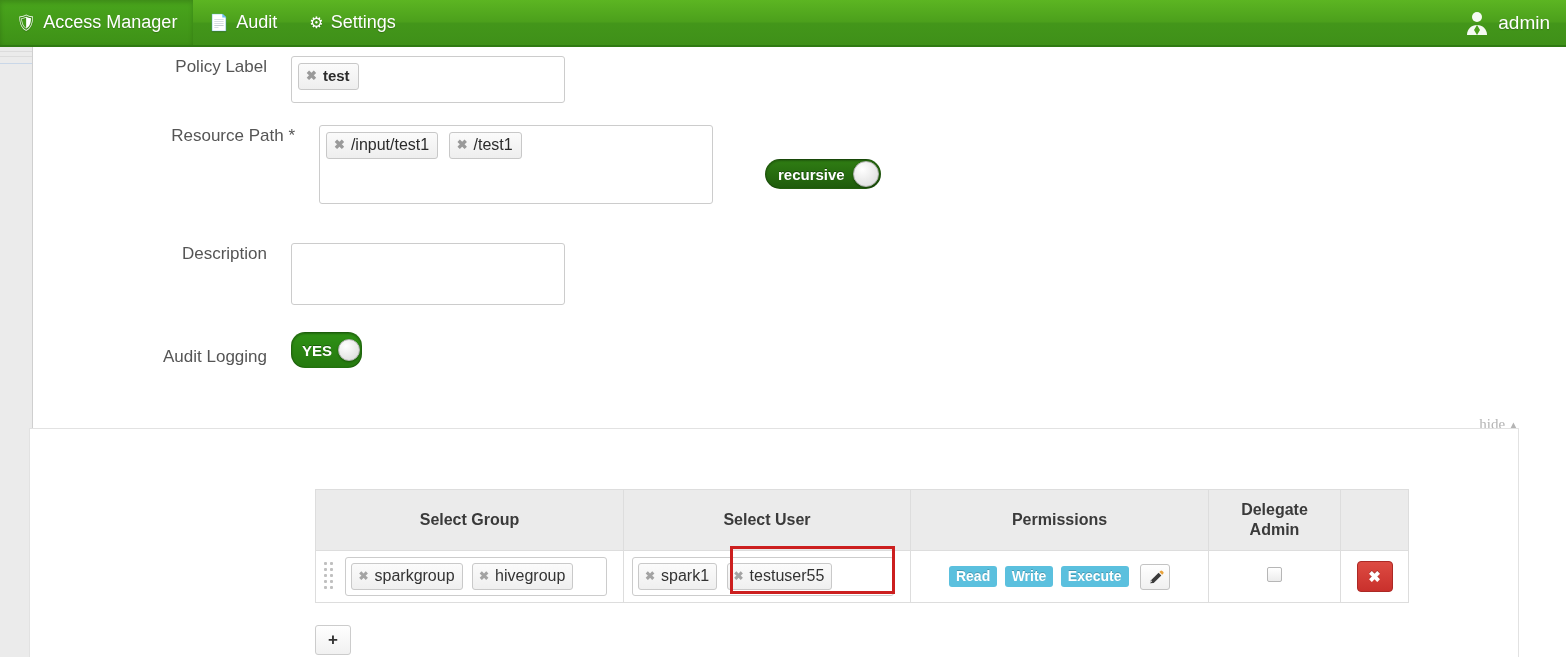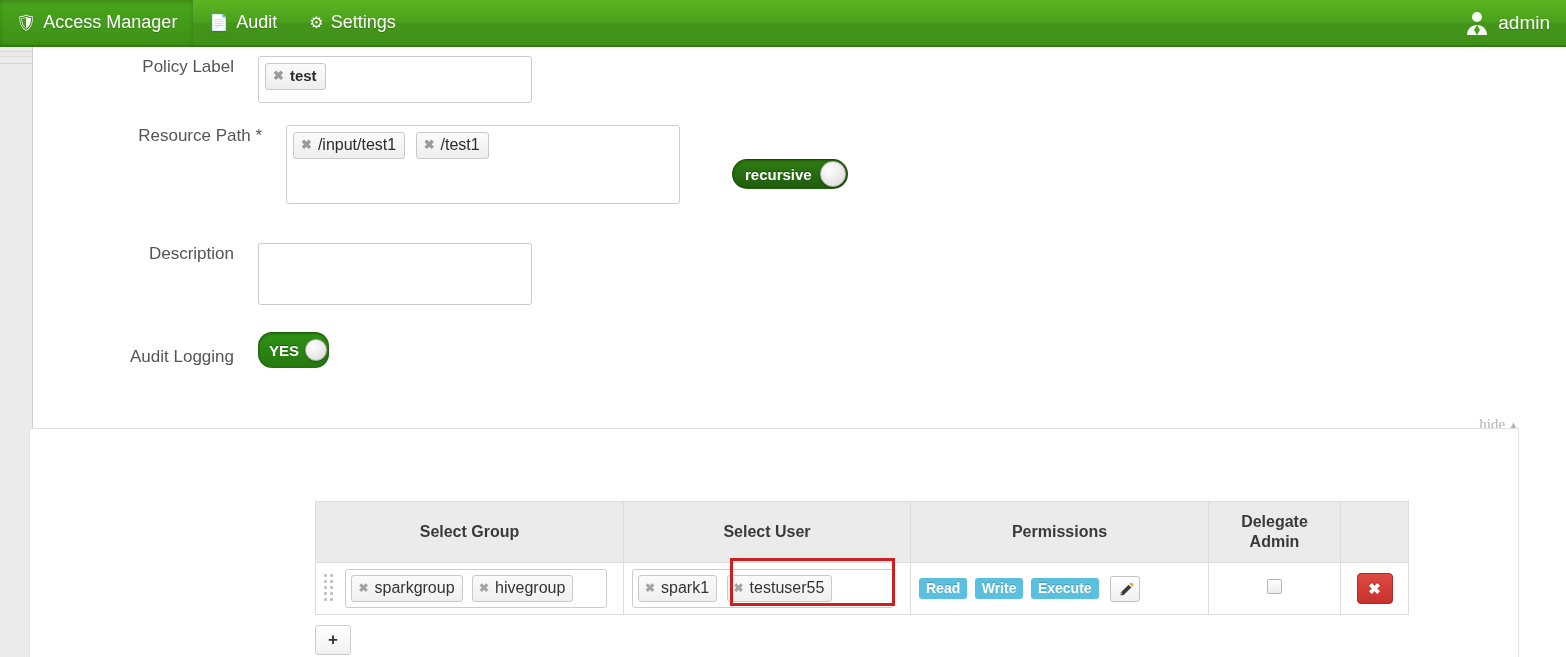--- a/index.html
+++ b/index.html
@@ -55,21 +55,21 @@
   #left-rail .rail-line {
     position: absolute; left: 0; right: 0; height: 1px; background: #dcdcdc;
   }
 
   
   #form {
     position: absolute; left: 34px; top: 47px; right: 0; bottom: 0;
     background: #ffffff;
   }
 
-  .frow { position: absolute; display: flex; align-items: flex-start; }
+  .frow { position: absolute; display: flex; align-items: flex-start; margin-left: 33px; }
   .flabel {
     width: 224px; text-align: right; padding-right: 24px;
     color: #555555; font-size: 17px; line-height: 22px;
   }
 
   .tagbox {
     border: 1px solid #cccccc; background: #ffffff; border-radius: 3px;
     padding: 6px 6px 4px 6px; position: relative;
   }
   .tag {
@@ -138,21 +138,21 @@
 
   #panel {
     position: absolute; left: 29px; top: 428px;
     width: 1490px; height: 229px;
     border: 1px solid #e2e2e2; border-bottom: none;
     background: #ffffff;
   }
 
   
   #cond-table {
-    position: absolute; left: 285px; top: 72px;
+    position: absolute; left: 285px; top: 60px;
     border-collapse: collapse; table-layout: fixed;
   }
   #cond-table th {
     background: #ebebeb; border: 1px solid #dddddd;
     color: #3a3a3a; font-size: 16px; font-weight: bold;
     text-align: center; vertical-align: middle;
     padding: 10px 6px; line-height: 20px;
   }
   #cond-table td {
     border: 1px solid #dddddd; background: #ffffff;
@@ -187,21 +187,21 @@
     margin: 0 5px 3px 0; line-height: 22px; cursor: default;
   }
   .cell-tag .x { color: #a3a3a3; font-size: 12px; font-weight: bold; cursor: pointer; }
 
   #user-highlight {
     position: absolute; left: 97px; top: -12px;
     width: 165px; height: 48px;
     border: 3px solid #cc1f1f; pointer-events: none;
   }
 
-  .perm-cell { text-align: left; margin-left: 28px; }
+  .perm-cell { text-align: center; margin-left: 28px; }
   .perm {
     display: inline-block; background: #5bc0de; color: #ffffff;
     font-size: 14px; font-weight: bold; border-radius: 3px;
     padding: 2px 7px 3px 7px; margin-right: 3px;
     text-shadow: 0 -1px 0 rgba(0,0,0,.2); cursor: pointer;
   }
   #perm-edit {
     display: inline-block; vertical-align: middle;
     width: 30px; height: 26px; border: 1px solid #c3c3c3; border-radius: 3px;
     background: linear-gradient(to bottom, #ffffff, #f0f0f0);

